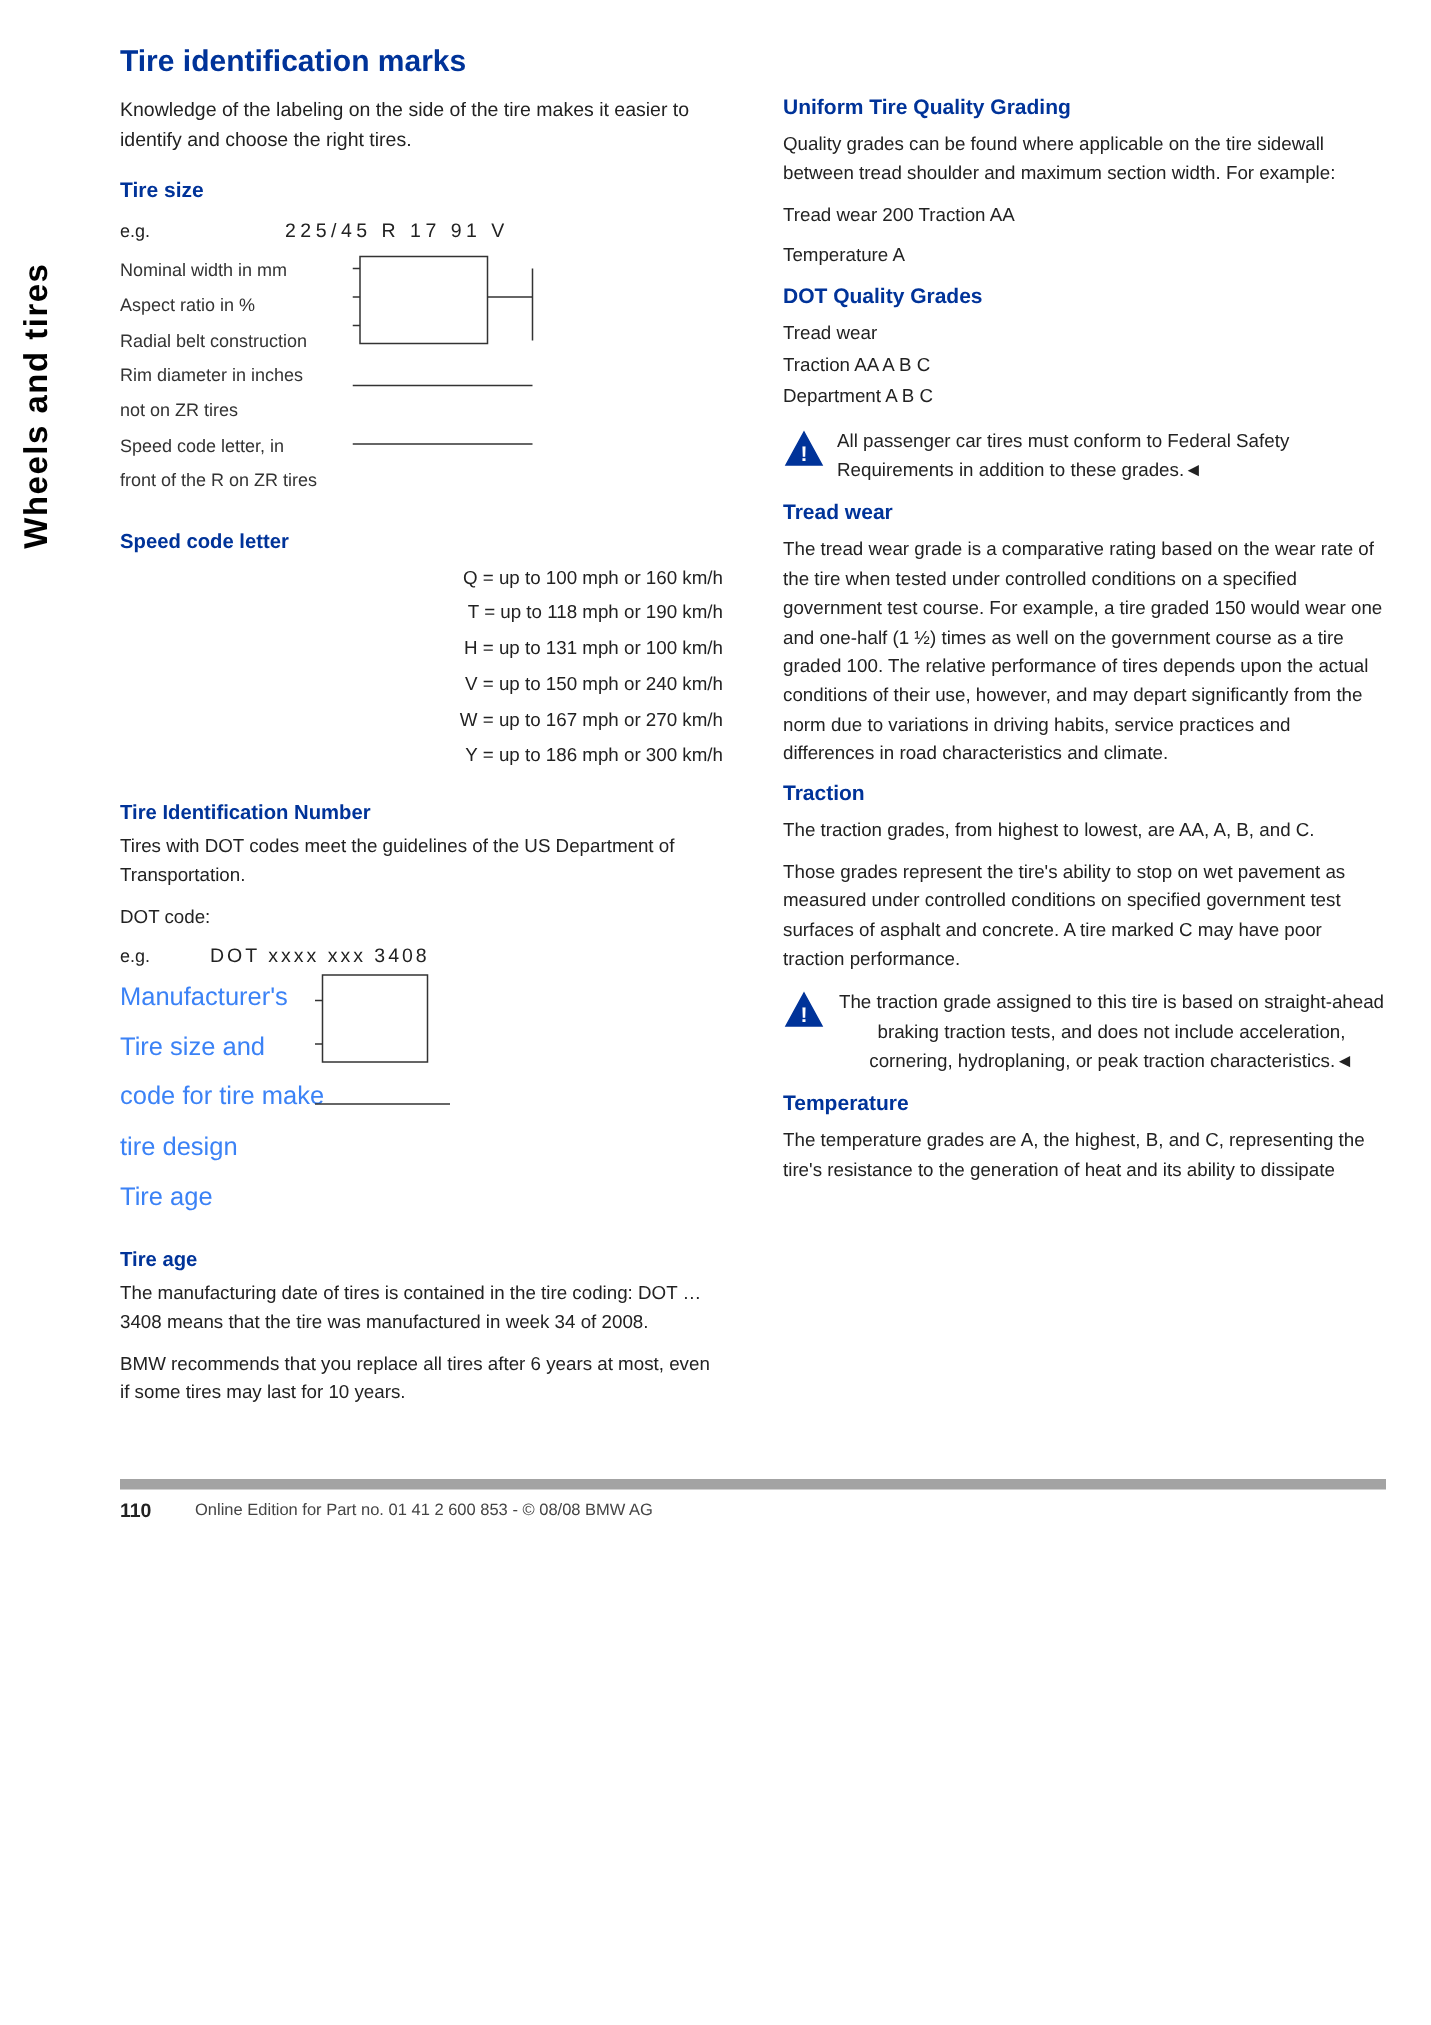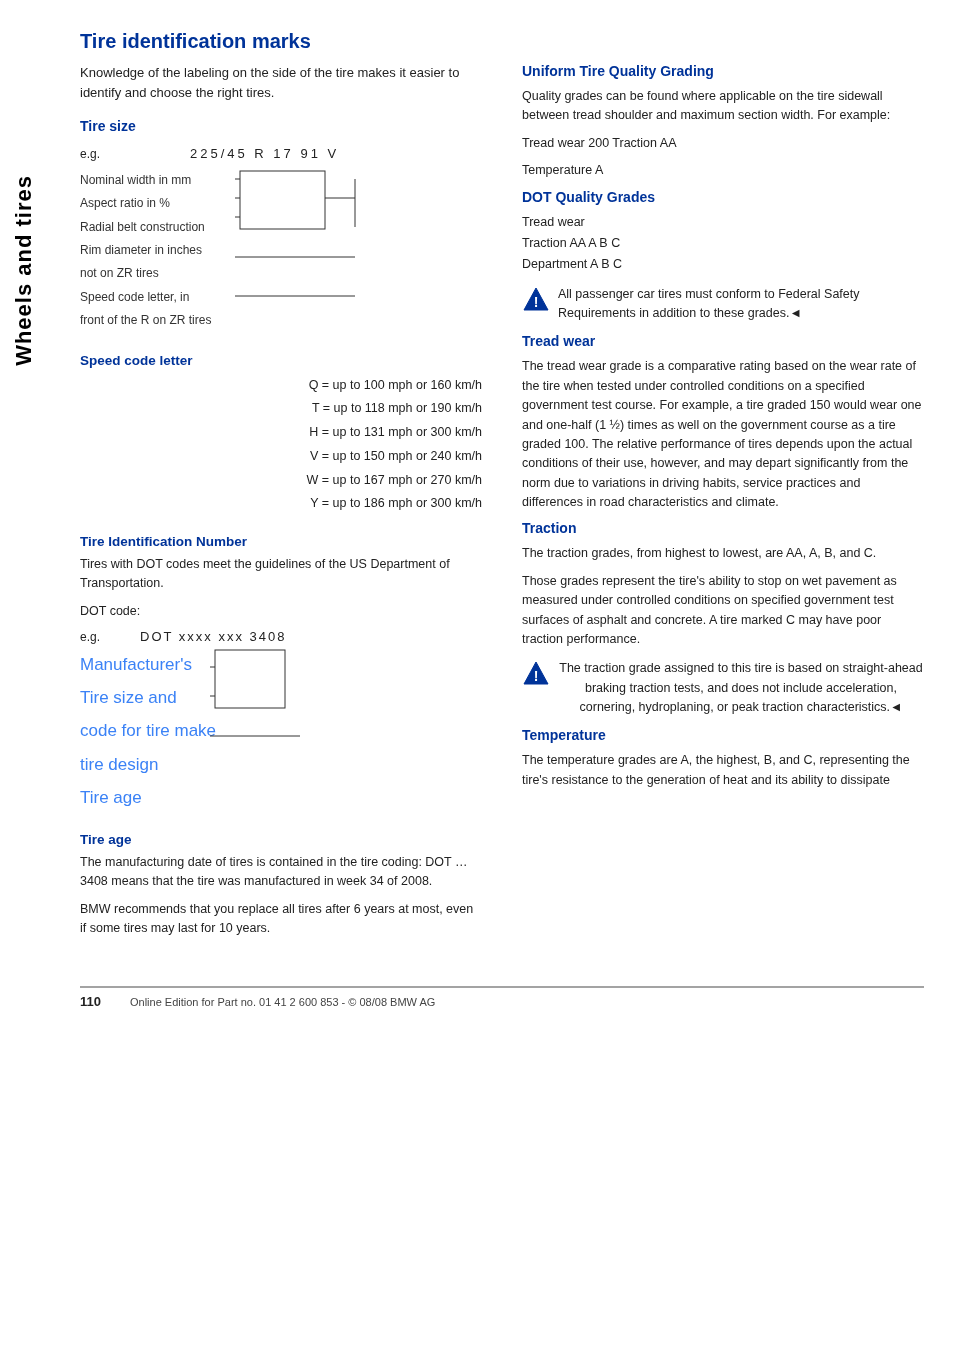--- a/index.html
+++ b/index.html
@@ -178,21 +178,21 @@
 
             <line x1="0" y1="127" x2="120" y2="127" stroke="#333" stroke-width="1"></line>
           </svg>
         </div>
       </div>
 
       <h2 class="subsection-title">Speed code letter</h2>
       <div class="speed-codes">
         <div class="speed-code-item">Q = up to 100 mph or 160 km/h</div>
         <div class="speed-code-item">T = up to 118 mph or 190 km/h</div>
-        <div class="speed-code-item">H = up to 131 mph or 300 km/h</div>
+        <div class="speed-code-item">H = up to 131 mph or 100 km/h</div>
         <div class="speed-code-item">V = up to 150 mph or 240 km/h</div>
         <div class="speed-code-item">W = up to 167 mph or 270 km/h</div>
         <div class="speed-code-item">Y = up to 186 mph or 300 km/h</div>
       </div>
 
       <h2 class="subsection-title">Tire Identification Number</h2>
       <p class="body-text">Tires with DOT codes meet the guidelines of the US Department of Transportation.</p>
       <p class="body-text">DOT code:</p>
 
       <div class="dot-diagram">
@@ -262,18 +262,18 @@
         <span class="body-text" style="margin-bottom:0;text-align:center;">The traction grade assigned to this tire is based on straight-ahead braking traction tests, and does not include acceleration, cornering, hydroplaning, or peak traction characteristics.◄</span>
       </div>
 
       <h2 class="section-title">Temperature</h2>
       <p class="body-text">The temperature grades are A, the highest, B, and C, representing the tire's resistance to the generation of heat and its ability to dissipate</p>
 
     </div>
 
   </div>
 
-  <div style="margin-top: 40px; border-top: 2px solid #a3a3a3; padding-top: 6px; display:flex; align-items:center; gap:20px;">
+  <div style="margin-top: 40px; border-top: 7px solid #a3a3a3; padding-top: 6px; display:flex; align-items:center; gap:20px;">
     <span style="font-size:13px; font-weight:bold; min-width:30px;">110</span>
     <span style="font-size:11px; color:#444;">Online Edition for Part no. 01 41 2 600 853 - © 08/08 BMW AG</span>
   </div>
 
 </div>
 
 </body></html>

